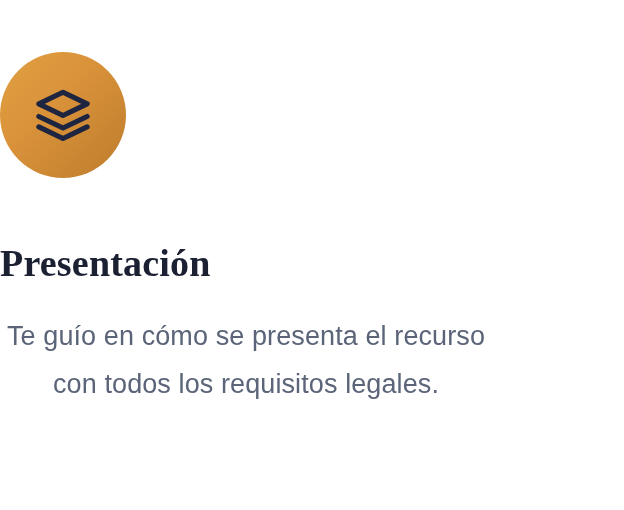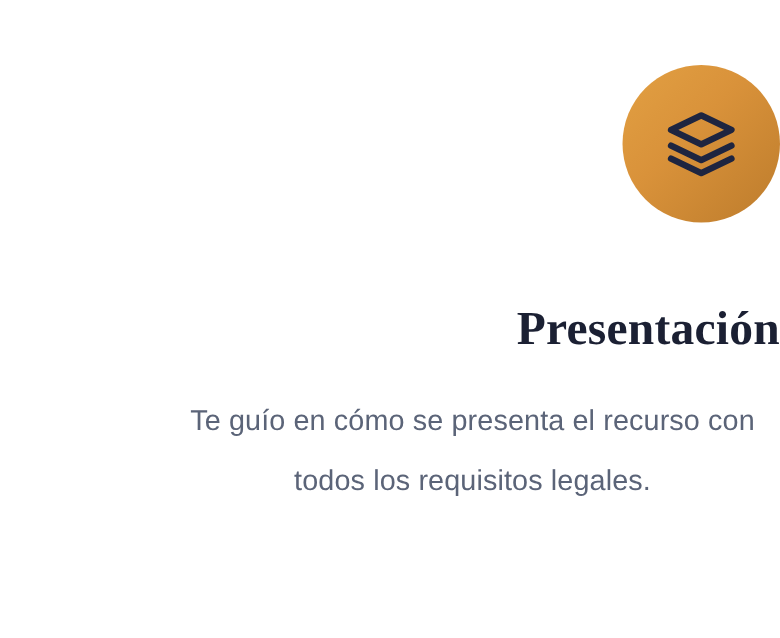--- a/index.html
+++ b/index.html
@@ -13,21 +13,21 @@
     font-family: "Liberation Sans", sans-serif;
     overflow: hidden;
   }
 
   .feature-card {
     width: 624px;
     height: 399px;
     box-sizing: border-box;
     display: flex;
     flex-direction: column;
-    align-items: flex-end;
+    align-items: flex-start;
     background: #ffffff;
     padding-top: 52px;
   }
 
   .icon-badge {
     width: 126px;
     height: 126px;
     border-radius: 50%;
     background: linear-gradient(135deg, #e2a043 0%, #d9923a 42%, #bd7c2c 100%);
     display: flex;
@@ -53,21 +53,21 @@
     letter-spacing: 0.2px;
     padding-top: 66px;
   }
 
   .card-description {
     margin: 0;
     padding-top: 30px;
     width: 492px;
     font-family: "Liberation Sans", sans-serif;
     font-weight: 400;
-    font-size: 23px;
+    font-size: 27px;
     line-height: 48px;
     color: #5b footer;
     color: #5b6478;
     text-align: center;
     letter-spacing: 0.1px;
   }
 </style>
 </head>
 <body>
 

